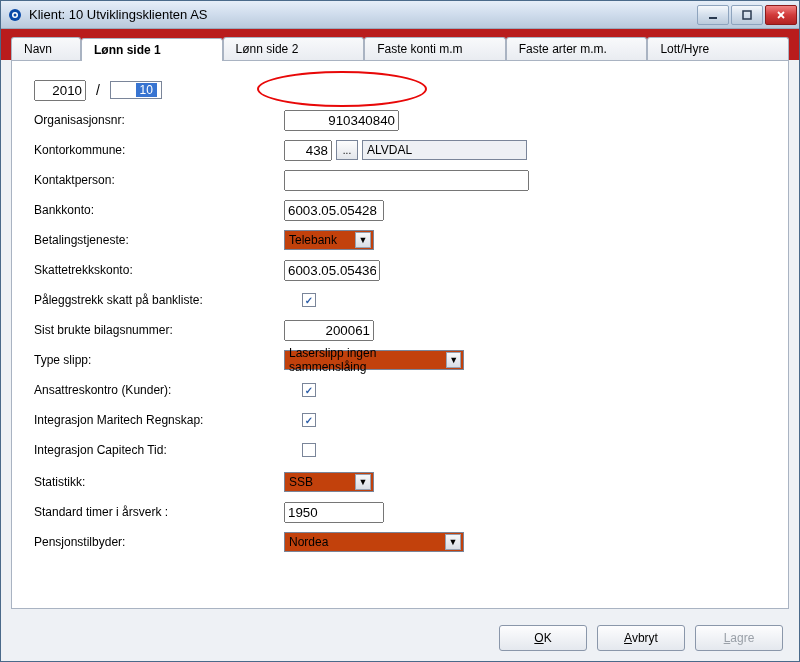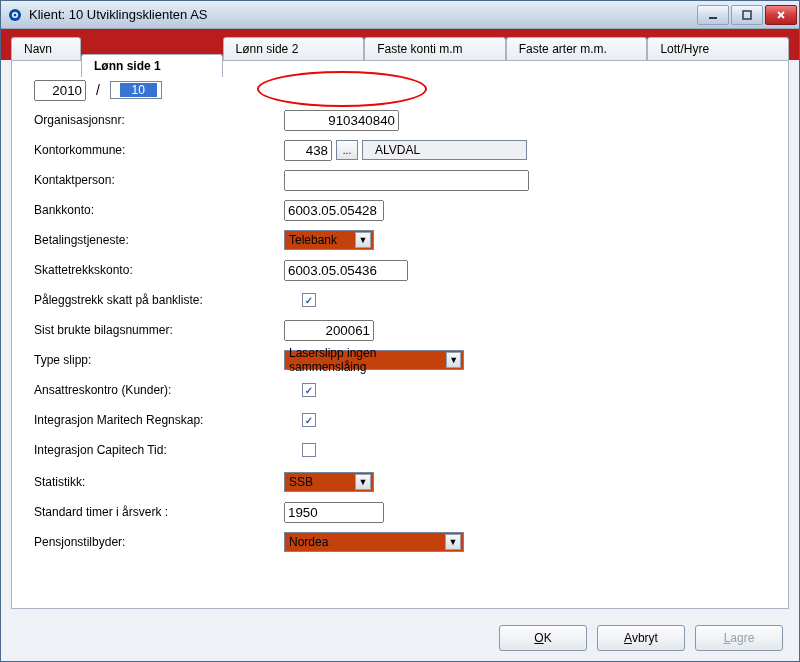--- a/index.html
+++ b/index.html
@@ -74,21 +74,21 @@
     font-size: 12px;
     cursor: default;
     margin-right: 0;
     flex: 1;
     text-align: left;
   }
   .tab.active {
     background: #fff;
     font-weight: bold;
     position: relative;
-    top: 17px;
+    top: 1px;
     z-index: 3;
   }
   .tab:first-child { flex: 0 0 70px; }
   .panel {
     flex: 1;
     border: 1px solid #a9b3c2;
     background: #fff;
     margin: 0 10px 8px 10px;
     padding: 18px 22px 12px 22px;
     position: relative;
@@ -104,37 +104,37 @@
     font-size: 12px;
     color: #000;
   }
   .form-controls {
     display: flex;
     align-items: center;
     gap: 4px;
   }
   input.txt.right { text-align: right; }
   .sel-inner {
-    background:#3874d1; color:#fff; padding:0 12px;
+    background:#3874d1; color:#fff; padding:0 4px;
   }
   .sep { padding: 0 6px; font-size: 14px; }
   .lookup-btn {
     width: 22px; height: 20px;
     border: 1px solid #7a8599;
     background: linear-gradient(to bottom,#fdfdfd,#e3e6eb);
     font-size: 10px;
     cursor: default;
     display:flex; align-items:center; justify-content:center;
   }
   .readonly-box {
     height: 20px;
     border: 1px solid #7a8599;
     background: #eef0f4;
     font-size: 12px;
-    padding: 1px 12px;
+    padding: 1px 4px;
     display:flex; align-items:center;
   }
   select.sel, .fake-select {
     height: 20px;
     border: 1px solid #7a8599;
     background: #c2410c;
     font-size: 12px;
     padding: 1px 2px 1px 4px;
     display: flex;
     align-items: center;
@@ -273,21 +273,21 @@
           <div class="fake-select" style="width:90px">
             <span>Telebank</span>
             <span class="arrow">▼</span>
           </div>
         </div>
       </div>
 
       <div class="form-row">
         <div class="form-label">Skattetrekkskonto:</div>
         <div class="form-controls">
-          <input class="txt" style="width: 124px;" value="6003.05.05436">
+          <input class="txt" style="width: 96px;" value="6003.05.05436">
         </div>
       </div>
 
       <div class="form-row">
         <div class="form-label" style="width:268px">Påleggstrekk skatt på bankliste:</div>
         <div class="form-controls">
           <div class="chk">✓</div>
         </div>
       </div>
 

